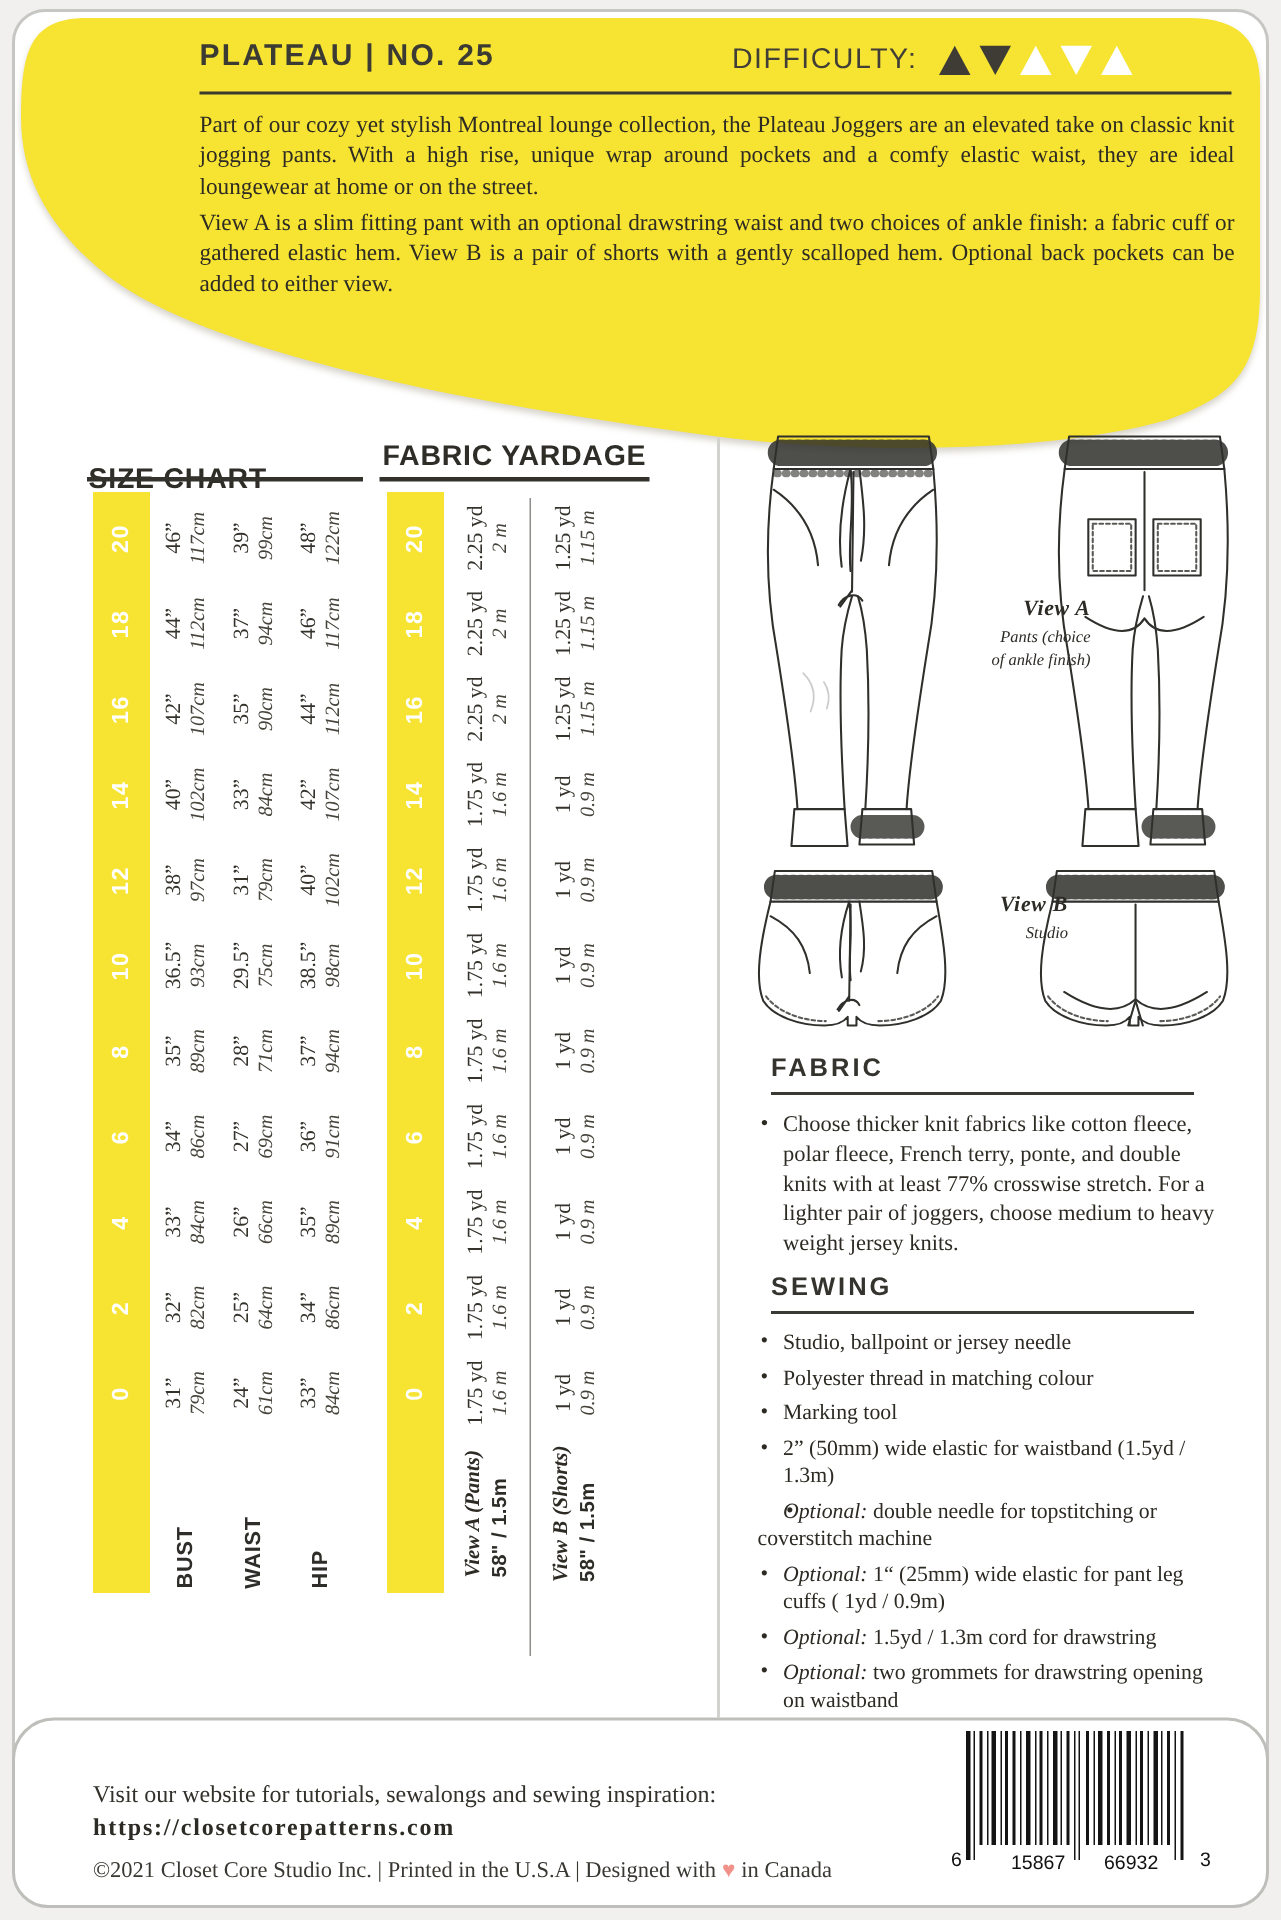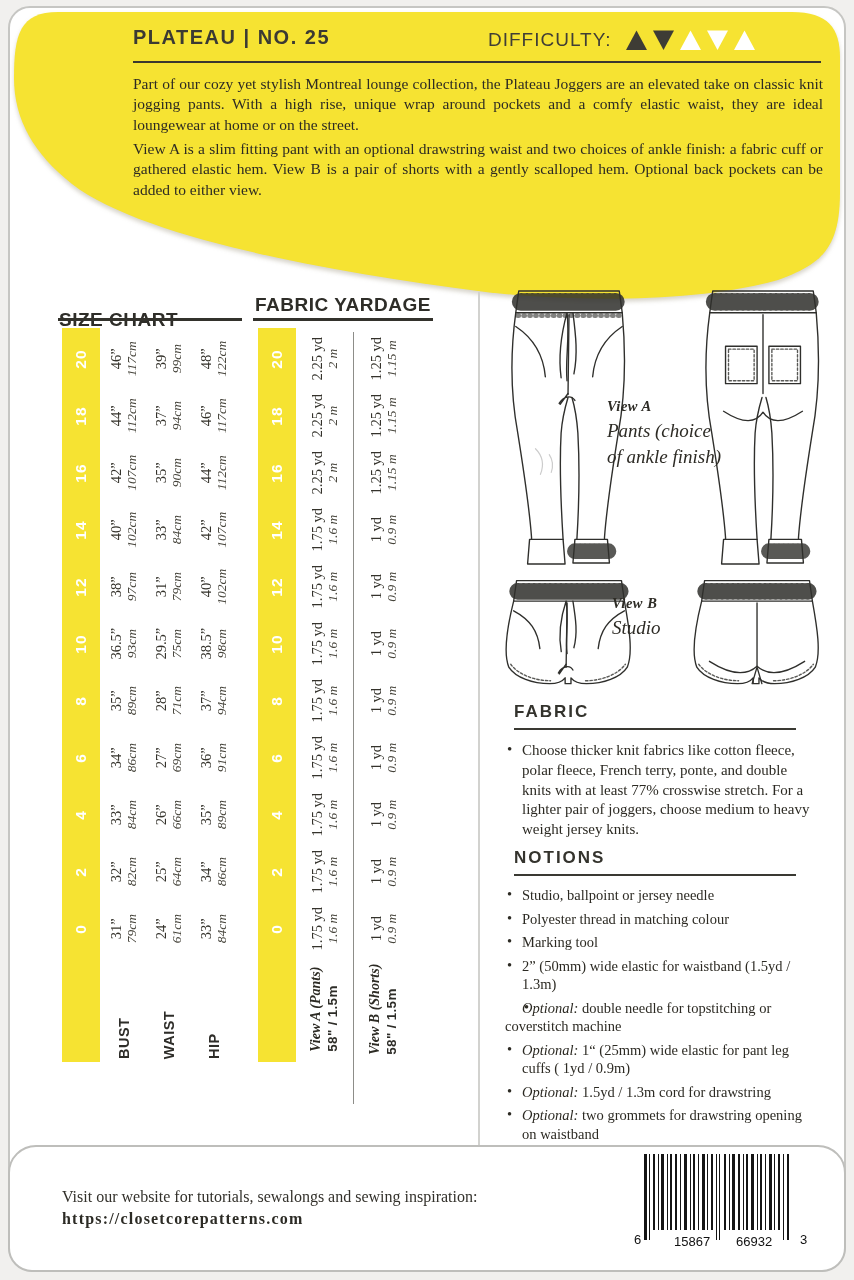--- a/index.html
+++ b/index.html
@@ -29,23 +29,23 @@
   .two-line{width:57px;text-align:center;line-height:1.12;}
   .val-in{font-family:"Liberation Serif",serif;font-size:14.5px;color:#34322b;}
   .val-cm{font-family:"Liberation Serif",serif;font-style:italic;font-size:13.5px;color:#45433a;}
   .col-label{width:66px;text-align:left;font-weight:bold;font-size:14.5px;letter-spacing:.5px;color:#2e2d29;}
   .view-lbl{width:118px;text-align:left;line-height:1.25;}
   .view-lbl .l1{font-family:"Liberation Serif",serif;font-style:italic;font-weight:bold;font-size:14px;color:#2d2b24;}
   .view-lbl .l2{font-weight:bold;font-size:13.5px;letter-spacing:.3px;color:#2d2c27;}
   .vdivider{position:absolute;background:#d2d2cf;}
   
   .garment{position:absolute;}
-  .view-label{position:absolute;text-align:left;font-family:"Liberation Serif",serif;color:#2d2b25;}
+  .view-label{position:absolute;text-align:right;font-family:"Liberation Serif",serif;color:#2d2b25;}
   .vl-name{font-style:italic;font-weight:bold;font-size:14.5px;letter-spacing:.5px;line-height:1.5;}
-  .vl-desc{font-style:italic;font-size:19px;line-height:1.38;}
+  .vl-desc{font-style:italic;font-size:11px;line-height:1.38;}
   .sec-title{position:absolute;font-weight:bold;font-size:17px;letter-spacing:2px;color:#34332d;}
   .sec-underline{position:absolute;height:2px;background:#3a3933;}
   .list{position:absolute;}
   .nli{position:relative;padding-left:17px;margin-bottom:5px;font-family:"Liberation Serif",serif;
        font-size:14.5px;line-height:1.28;color:#2c2a23;}
   .fabric-list .nli{font-size:15px;line-height:1.32;}
   .nli .bullet{position:absolute;left:2px;top:-1px;}
   .nli.no-hang{padding-left:0;text-indent:17px;}
   .nli.no-hang .bullet{left:2px;}
   .opt{font-style:italic;}
@@ -598,36 +598,39 @@
     <div class="vl-name">View B</div>
     <div class="vl-desc">Studio</div>
   </div>
 
   <div class="sec-title" style="left:514px;top:702px">FABRIC</div>
   <div class="sec-underline" style="left:514px;top:728px;width:282px"></div>
   <div class="list fabric-list" style="left:505px;top:741px;width:306px">
       <div class="nli"><span class="bullet">•</span><span class="litext">Choose thicker knit fabrics like cotton fleece, polar fleece, French terry, ponte, and double knits with at least 77% crosswise stretch. For a lighter pair of joggers, choose medium to heavy weight jersey knits.</span></div>
     </div>
 
-  <div class="sec-title" style="left:514px;top:848px">NOTIONS</div>
+  <div class="sec-title" style="left:514px;top:848px">SEWING</div>
   <div class="sec-underline" style="left:514px;top:874px;width:282px"></div>
   <div class="list" style="left:505px;top:886px;width:306px">
       <div class="nli"><span class="bullet">•</span><span class="litext">Studio, ballpoint or jersey needle</span></div>
       <div class="nli"><span class="bullet">•</span><span class="litext">Polyester thread in matching colour</span></div>
       <div class="nli"><span class="bullet">•</span><span class="litext">Marking tool</span></div>
       <div class="nli"><span class="bullet">•</span><span class="litext">2” (50mm) wide elastic for waistband (1.5yd / 1.3m)</span></div>
       <div class="nli no-hang"><span class="bullet">•</span><span class="opt">Optional:</span><span class="litext"> double needle for topstitching or coverstitch machine</span></div>
       <div class="nli"><span class="bullet">•</span><span class="opt">Optional:</span><span class="litext"> 1“ (25mm) wide elastic for pant leg cuffs ( 1yd / 0.9m)</span></div>
       <div class="nli"><span class="bullet">•</span><span class="opt">Optional:</span><span class="litext"> 1.5yd / 1.3m cord for drawstring</span></div>
       <div class="nli"><span class="bullet">•</span><span class="opt">Optional:</span><span class="litext"> two grommets for drawstring opening on waistband</span></div>
     </div>
 
   <div id="footer">
     <div class="ft-line1">Visit our website for tutorials, sewalongs and sewing inspiration:</div>
     <div class="ft-url">https://closetcorepatterns.com</div>
+    <div class="ft-copy">
+      <span>©2021 Closet Core Studio Inc.  |  Printed in the U.S.A  |  Designed with</span><span class="heart">♥</span><span>in Canada</span>
+    </div>
     <div id="barcode">
       <svg id="bc-svg" width="184" height="92">
           <rect x="16" y="2" width="3" height="86" fill="#141414"></rect>
           <rect x="21" y="2" width="1" height="86" fill="#141414"></rect>
           <rect x="25" y="2" width="2" height="76" fill="#141414"></rect>
           <rect x="30" y="2" width="1" height="76" fill="#141414"></rect>
           <rect x="33" y="2" width="3" height="76" fill="#141414"></rect>
           <rect x="39" y="2" width="1" height="76" fill="#141414"></rect>
           <rect x="42" y="2" width="2" height="76" fill="#141414"></rect>
           <rect x="47" y="2" width="2" height="76" fill="#141414"></rect>

